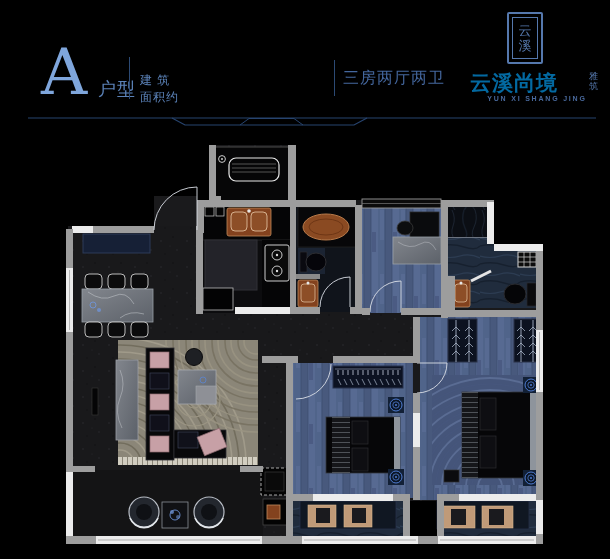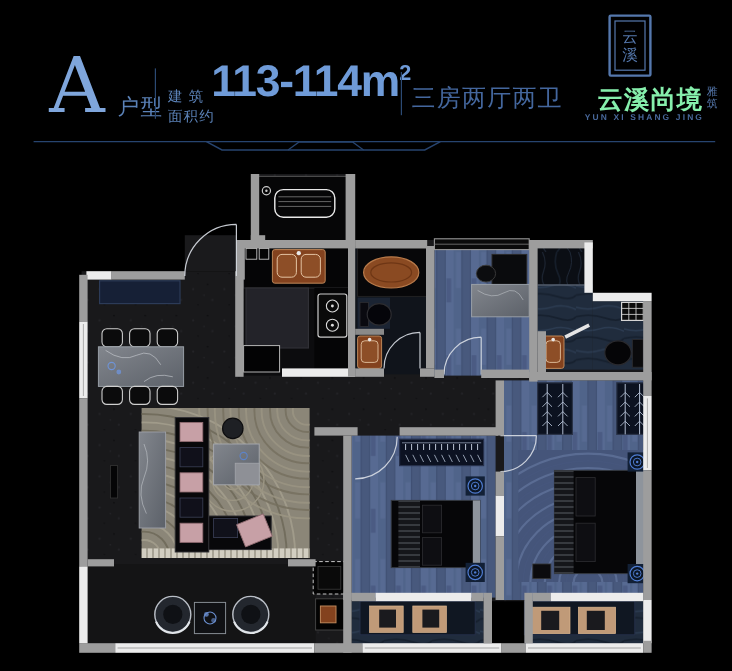--- a/index.html
+++ b/index.html
@@ -11,28 +11,28 @@
     font-size:64px;line-height:1;color:#7fa6dc;}
   .hdr-type{position:absolute;left:98px;top:77px;font-size:18px;letter-spacing:1px;color:#5b82b8;}
   .vline{position:absolute;width:1px;background:#2c4a74;}
   .vline1{left:129px;top:57px;height:42px;}
   .vline2{left:334px;top:60px;height:36px;}
   .hdr-arealbl{position:absolute;left:140px;top:72px;width:40px;font-size:12px;
     line-height:17px;letter-spacing:1px;color:#5b82b8;}
   .hdr-areaval{position:absolute;left:176px;top:47px;font-size:37px;font-weight:bold;
     letter-spacing:-1px;color:#6f9bd8;}
   .hdr-areaval sup{font-size:18px;}
-  .hdr-rooms{position:absolute;left:343px;top:68px;font-size:20px;letter-spacing:1px;color:#44679e;}
+  .hdr-rooms{position:absolute;left:343px;top:68px;font-size:16px;letter-spacing:1px;color:#44679e;}
   
   .seal{position:absolute;left:507px;top:12px;width:32px;height:48px;
     border:2px solid #5578ad;border-radius:2px;display:flex;align-items:center;justify-content:center;}
   .seal-inner{width:24px;height:40px;border:1px solid #5578ad;display:flex;flex-direction:column;
     align-items:center;justify-content:center;gap:1px;color:#5578ad;font-size:13px;line-height:14px;}
-  .brand{position:absolute;left:498px;top:69px;font-size:21px;font-weight:bold;
-    letter-spacing:1px;color:#86efac;}
+  .brand{position:absolute;left:470px;top:69px;font-size:21px;font-weight:bold;
+    letter-spacing:1px;color:#0369a1;}
   .brand-suffix{position:absolute;left:589px;top:71px;font-size:9px;line-height:10px;
     color:#5578ad;text-align:center;}
   .brand-sub{position:absolute;left:483px;top:95px;width:108px;text-align:center;
     font-size:7px;letter-spacing:1.8px;color:#49699c;font-weight:bold;}
   
   .watermark{position:absolute;left:386px;top:529px;width:224px;font-size:19px;font-weight:bold;
     color:#fff;white-space:nowrap;
     text-shadow:-1px -1px 0 #000,1px -1px 0 #000,-1px 1px 0 #000,1px 1px 0 #000,0 2px 3px #000;}
   
   .wg{fill:#9d9d9d;}          
@@ -46,21 +46,20 @@
 
 <div class="page">
 
   <div class="hdr-letter">A</div>
   <div class="hdr-type">户型</div>
   <div class="vline vline1"></div>
   <div class="hdr-arealbl">
     <div>建 筑</div>
     <div>面积约</div>
   </div>
-  <div class="hdr-areaval"><span>113-114m</span><sup>2</sup></div>
   <div class="vline vline2"></div>
   <div class="hdr-rooms">三房两厅两卫</div>
 
   <div class="seal">
     <div class="seal-inner">
       <span>云</span>
       <span>溪</span>
     </div>
   </div>
   <div class="brand">云溪尚境</div>

